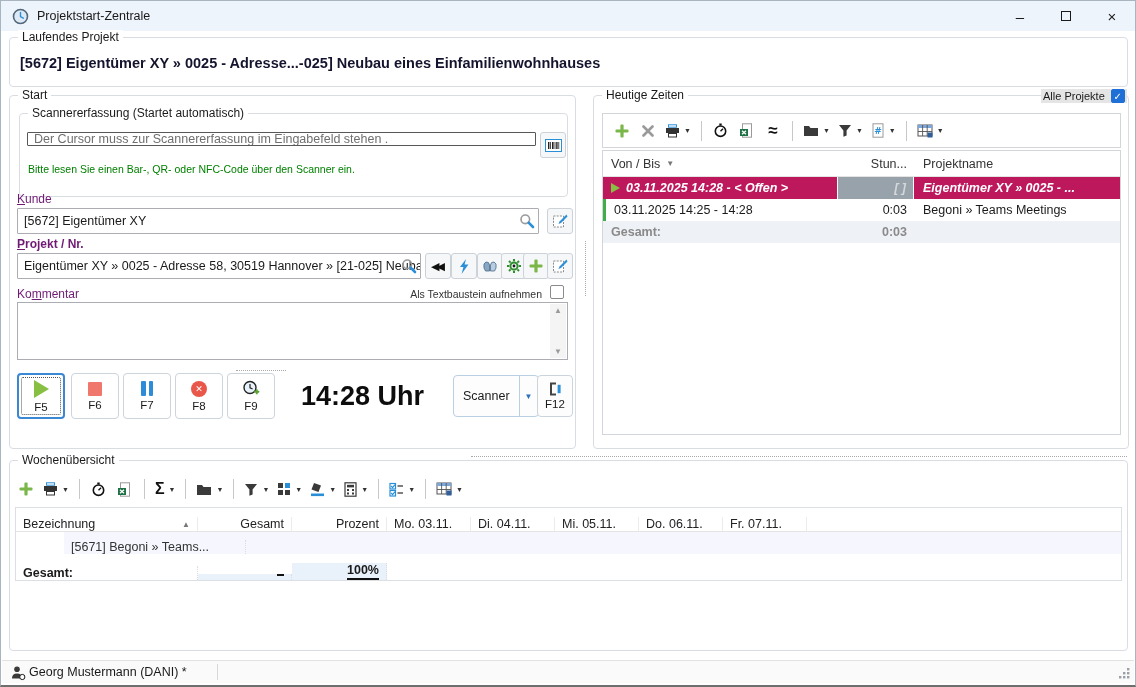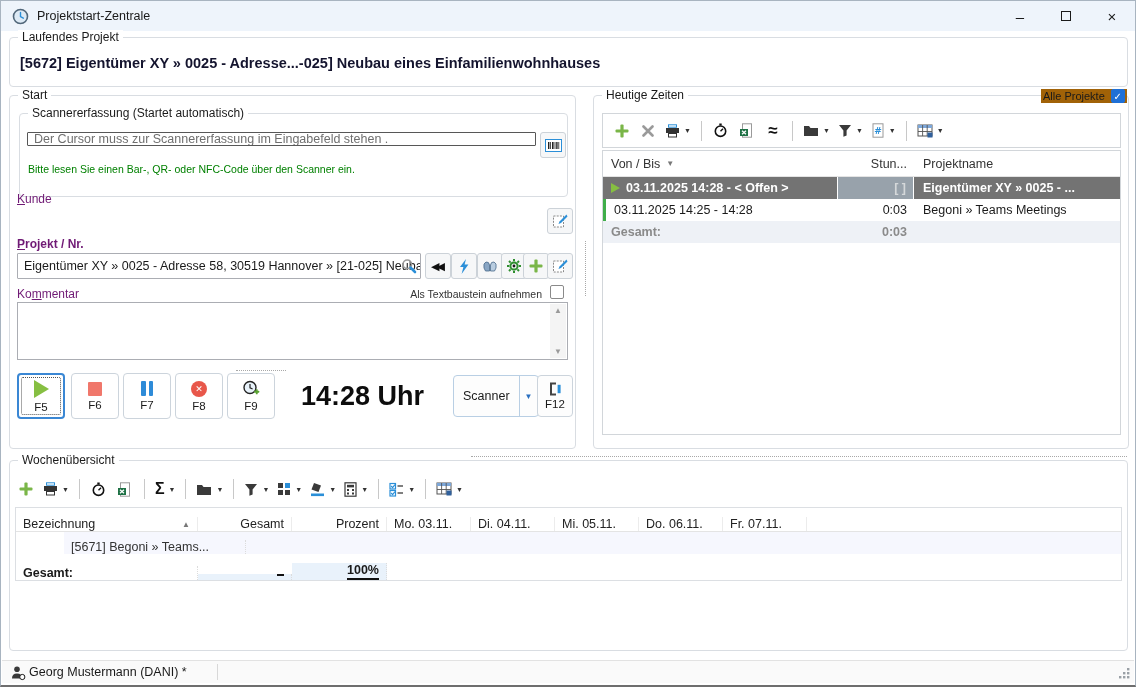--- a/index.html
+++ b/index.html
@@ -61,21 +61,21 @@
   .approx { font-size:17px; font-weight:700; color:#111; }
   .rewind { font-size:11px; letter-spacing:-3px; color:#111; font-weight:700; padding-right:3px; }
 
   
   .hz-table { position:absolute; border:1px solid #d2d6da; background:#fff; overflow:hidden; }
   .hz-row { display:flex; height:22px; align-items:center; font-size:12.5px; }
   .hz-head { height:26px; color:#333; border-bottom:1px solid #e4e4e4; }
   .hz-c1 { width:234px; padding-left:8px; display:flex; align-items:center; gap:6px; overflow:hidden; white-space:nowrap; }
   .hz-c2 { width:77px; text-align:right; padding-right:7px; white-space:nowrap; }
   .hz-c3 { flex:1; padding-left:9px; overflow:hidden; white-space:nowrap; }
-  .hz-row.sel { background:#737373; color:#fff; font-weight:700; }
+  .hz-row.sel { background:#be185d; color:#fff; font-weight:700;font-style:italic; }
   .hz-row.sel .hz-c2 { background:#98a2ab; color:#d5d8da; border-left:1px solid #fff; border-right:1px solid #fff; height:100%; line-height:22px; }
   .hz-row .greenbar { width:3px; align-self:stretch; background:#3fae49; margin-right:-3px; }
   .hz-row.total { background:#eef1f6; color:#8a8a8a; font-weight:700; }
   .sort-ind { font-size:8px; color:#777; }
 
   
   .wk-table { position:absolute; border:1px solid #dcdfe3; background:#fff; }
   .wk-row { display:flex; font-size:12.5px; align-items:flex-end; }
   .wk-head { height:24px; border-bottom:1px solid #e4e4e4; color:#222; }
   .wk-cell { display:flex; align-items:center; padding:0 7px; border-right:1px solid #ececec; white-space:nowrap; overflow:hidden; }
@@ -143,20 +143,29 @@
           <rect x="7" y="3" width="1.6" height="7"></rect>
           <rect x="9.6" y="3" width="0.8" height="7"></rect>
           <rect x="11.2" y="3" width="1.4" height="7"></rect>
           <rect x="13.4" y="3" width="0.8" height="7"></rect>
         </g>
     </svg>
   </div>
   <div class="hint" style="left:27px;top:162px">Bitte lesen Sie einen Bar-, QR- oder NFC-Code über den Scanner ein.</div>
 
   <div class="lbl" style="left:16px;top:191px"><u>K</u><span>unde</span></div>
+  <div class="tinput" style="left:16px;top:207px;width:522px;height:26px">
+    <span>[5672] Eigentümer XY</span>
+    <span class="mag">
+      <svg width="16" height="16" viewBox="0 0 16 16">
+          <circle cx="6.3" cy="6.3" r="4.3" fill="none" stroke="#9a9a9a" stroke-width="1.6"></circle>
+          <path d="M9.6 9.6 L14 14" stroke="#2b8fd8" stroke-width="2.6" stroke-linecap="round"></path>
+        </svg>
+    </span>
+  </div>
   <div class="smallbtn" style="left:546px;top:207px">
     <svg width="16" height="16" viewBox="0 0 16 16">
       <rect x="1.5" y="3" width="10" height="11" fill="#fff" stroke="#8a8a8a" stroke-dasharray="2 1.2"></rect>
       <path d="M14.5 1.5 L7.5 8.5 L6.5 11 L9 10 L15.5 3.5 Z" fill="#2b8fd8"></path>
     </svg>
   </div>
 
   <div class="lbl" style="left:16px;top:236px;font-weight:700"><u>P</u><span>rojekt / Nr.</span></div>
   <div class="tinput" style="left:16px;top:252px;width:404px;height:26px;padding-right:20px">
     <span>Eigentümer XY » 0025 - Adresse 58, 30519 Hannover » [21-025] Neubau e</span>
@@ -260,21 +269,21 @@
       <rect x="8.6" y="2.8" width="3" height="8.4" fill="#2b8fd8"></rect>
     </svg>
     <span>F12</span>
   </div>
 
   <div class="dotgrip-v" style="left:584px;top:240px;height:55px"></div>
 
   <div class="group" style="left:592px;top:94px;width:536px;height:354px">
     <span class="glabel">Heutige Zeiten</span>
   </div>
-  <div style="position:absolute;left:1040px;top:88px;display:flex;align-items:center;gap:6px;background:#a16207;padding:0 2px">
+  <div style="position:absolute;left:1040px;top:88px;display:flex;align-items:center;gap:6px;background:#e5e5e5;padding:0 2px">
     <span style="font-size:11px">Alle Projekte</span>
     <span class="chk on">✓</span>
   </div>
 
   <div class="tbar boxed" style="left:601px;top:112px;width:519px;height:35px">
     <span class="tbi">
         <svg width="14" height="14" viewBox="0 0 14 14">
           <g fill="#7ab648">
             <rect x="5.4" y="0.5" width="3.2" height="13" rx="1"></rect>
             <rect x="0.5" y="5.4" width="13" height="3.2" rx="1"></rect>

